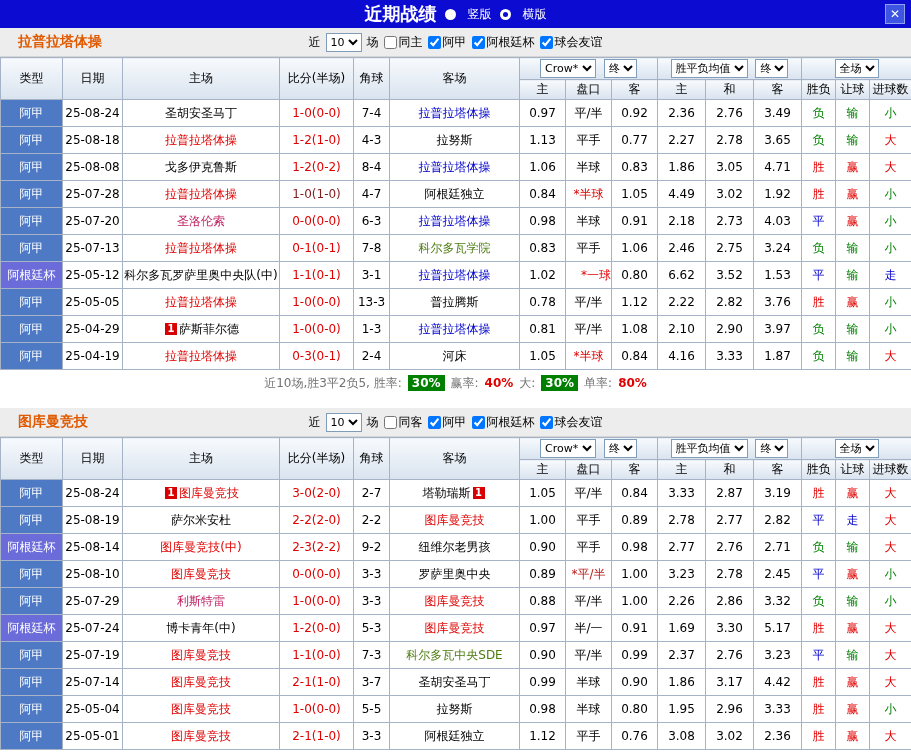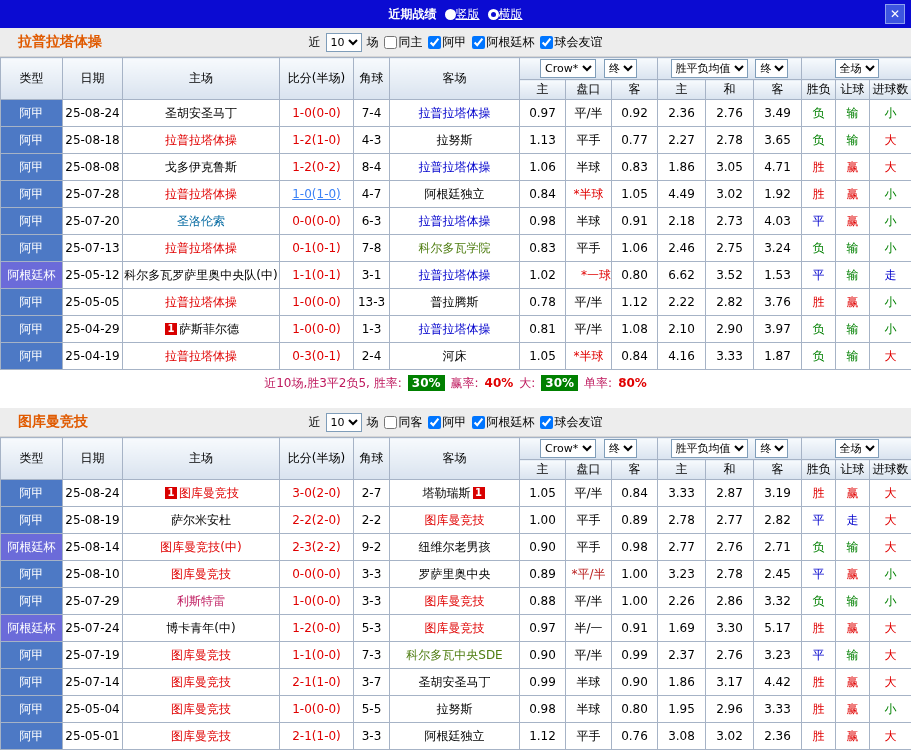--- a/index.html
+++ b/index.html
@@ -2,22 +2,22 @@
 <html><head>
 <meta charset="utf-8">
 <style>
   * { margin:0; padding:0; box-sizing:border-box; }
   html,body { width:911px; height:753px; overflow:hidden; background:#fff;
     font-family:"DejaVu Sans","Liberation Sans",sans-serif; font-size:12px; color:#000; }
 
   
   .titlebar { height:28px; background:#0b0bd2; display:flex; align-items:center; position:relative; }
   .titlebar-center { flex:1; display:flex; justify-content:center; align-items:center; gap:8px; color:#fff; }
-  .win-title { font-weight:bold; font-size:12px; }
-  .radio-group { display:flex; align-items:center; gap:0; cursor:pointer; font-size:12px;text-decoration:underline; }
+  .win-title { font-weight:bold; font-size:18px; }
+  .radio-group { display:flex; align-items:center; gap:12px; cursor:pointer; font-size:12px; }
   .radio-dot { width:11px; height:11px; border-radius:50%; background:#fff; display:inline-block; position:relative; }
   .radio-dot.selected::after { content:""; position:absolute; left:3px; top:3px; width:5px; height:5px; border-radius:50%; background:#0b0bd2; }
   .close-btn { position:absolute; right:6px; top:4px; width:20px; height:20px; background:#3d55e0;
     border:1px solid #8ea0ef; color:#fff; text-align:center; line-height:18px; font-weight:bold; cursor:pointer; }
 
   
   .section-bar { height:29px; background:#ededed; border-bottom:1px solid #d5d5d5; display:flex; align-items:center; position:relative; }
   .team-title { position:absolute; left:18px; color:#e05a00; font-weight:bold; font-size:14px; }
   .filters { margin:0 auto; display:flex; align-items:center; gap:5px; }
   .filters select, .thead-select { height:19px; font-size:11px; border:1px solid #7f9db9; background:#fff;
@@ -34,21 +34,21 @@
   tbody td { height:27px; background:#fff; }
   td.league-cell { color:#fff; }
   .rcard { display:inline-block; background:#d80000; color:#fff; font-size:10px; width:12px; height:12px;
     line-height:12px; margin:0 2px; vertical-align:1px; font-weight:bold; }
   .teamname { cursor:pointer; }
   .score { font-weight:normal; cursor:pointer; }
   .sel-cell select { margin:0 2px; }
 
   
   .summary { height:26px; display:flex; align-items:center; justify-content:center; gap:6px; background:#fff; }
-  .sum-label { color:#be185d; }
+  .sum-label { color:#737373; }
   .sum-badge { background:#008000; color:#fff; font-weight:bold; padding:1px 4px; }
   .sum-red { color:#e00000; font-weight:bold; }
 
   .section-gap { height:12px; background:#fff; }
 </style>
 </head>
 <body>
 
 <div class="titlebar">
   <div class="titlebar-center">
@@ -189,37 +189,37 @@
           <td>3.05</td>
           <td>4.71</td>
           <td style="color: rgb(224, 0, 0);">胜</td>
           <td style="color: rgb(224, 0, 0);">赢</td>
           <td style="color: rgb(224, 0, 0);">大</td>
         </tr>
         <tr>
           <td class="league-cell" style="background: rgb(77, 121, 197);">阿甲</td>
           <td>25-07-28</td>
           <td><span class="teamname" style="color: rgb(224, 0, 0);">拉普拉塔体操</span></td>
-          <td><span class="score" style="color: #3b82f6; text-decoration: underline;">1-0(1-0)</span></td>
+          <td><span class="score" style="color: #7f1d1d;">1-0(1-0)</span></td>
           <td>4-7</td>
           <td><span class="teamname" style="color: rgb(0, 0, 0);">阿根廷独立</span></td>
           <td>0.84</td>
           <td style="color: rgb(224, 0, 0);">*半球</td>
           <td>1.05</td>
           <td>4.49</td>
           <td>3.02</td>
           <td>1.92</td>
           <td style="color: rgb(224, 0, 0);">胜</td>
           <td style="color: rgb(224, 0, 0);">赢</td>
           <td style="color: rgb(0, 128, 0);">小</td>
         </tr>
         <tr>
           <td class="league-cell" style="background: rgb(77, 121, 197);">阿甲</td>
           <td>25-07-20</td>
-          <td><span class="teamname" style="color: #0369a1;">圣洛伦索</span></td>
+          <td><span class="teamname" style="color: #be185d;">圣洛伦索</span></td>
           <td><span class="score" style="color: rgb(224, 0, 0);">0-0(0-0)</span></td>
           <td>6-3</td>
           <td><span class="teamname" style="color: rgb(0, 0, 204);">拉普拉塔体操</span></td>
           <td>0.98</td>
           <td>半球</td>
           <td>0.91</td>
           <td>2.18</td>
           <td>2.73</td>
           <td>4.03</td>
           <td style="color: rgb(0, 0, 204);">平</td>

